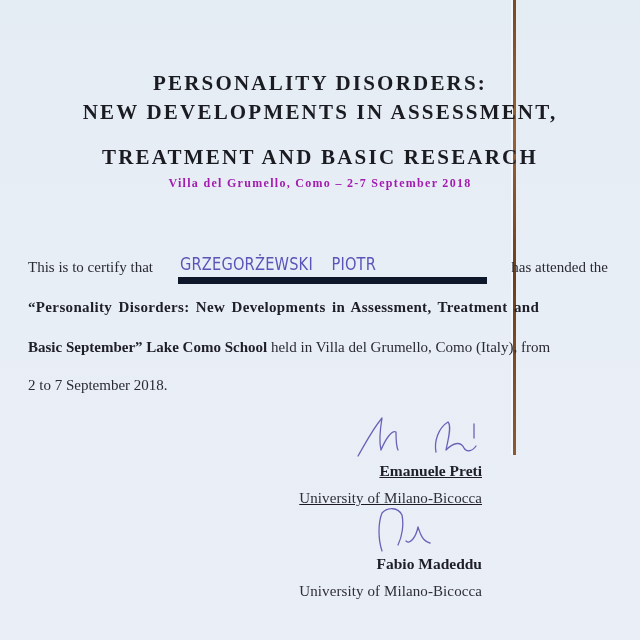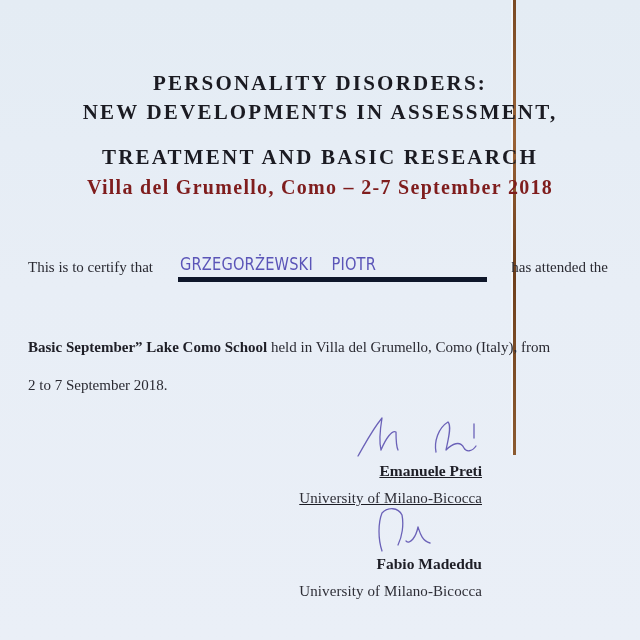--- a/index.html
+++ b/index.html
@@ -52,23 +52,23 @@
     .title.l2 { top: 99px; }
     .title.l3 { top: 111px; margin-top: 33px; }
 
     .subtitle {
       position: absolute;
       left: 0;
       width: 640px;
       top: 176px;
       text-align: center;
       font-weight: bold;
-      font-size: 20px;
+      font-size: 12px;
       letter-spacing: 1.3px;
-      color: #7f1d1d;
+      color: #a21caf;
     }
 
     .body-line {
       position: absolute;
       left: 28px;
       width: 580px;
       font-size: 15px;
       color: #2a2a32;
       white-space: nowrap;
     }
@@ -77,21 +77,21 @@
     .line3 { top: 339px; }
     .line4 { top: 377px; }
 
     .cert-prefix { position: absolute; left: 0; top: 0; }
     .name-field {
       position: absolute;
       left: 150px;
       top: -6px;
       width: 309px;
       height: 24px;
-      border-bottom: 5px solid #0f172a;
+      border-bottom: 7px solid #0f172a;
     }
     .handwritten-name {
       position: absolute;
       left: 2px;
       top: 1px;
       font-family: "DejaVu Sans", sans-serif;
       font-size: 17px;
       color: #5b55b8;
       letter-spacing: 0.2px;
       transform: scaleX(0.86);
@@ -148,20 +148,21 @@
   <div class="subtitle">Villa del Grumello, Como – 2-7 September 2018</div>
 
   <div class="body-line line1">
     <span class="cert-prefix">This is to certify that</span>
     <div class="name-field">
       <span class="handwritten-name">GRZEGORŻEWSKI PIOTR</span>
     </div>
     <span class="cert-suffix">has attended the</span>
   </div>
 
+  <div class="body-line line2">“Personality Disorders: New Developments in Assessment, Treatment and</div>
 
   <div class="body-line line3"><b>Basic September” Lake Como School</b><span> held in Villa del Grumello, Como (Italy), from</span></div>
 
   <div class="body-line line4">2 to 7 September 2018.</div>
 
   <div class="signatory sig1">
     <div class="signature">
       <svg class="sig-svg" width="130" height="48" viewBox="0 0 130 48">
         <path d="M6 44 C 12 34, 20 18, 30 6 C 28 18, 27 30, 29 38 C 34 26, 40 18, 44 20 C 44 28, 44 34, 46 38"></path>
         <path d="M84 40 C 82 30, 86 16, 96 10 C 100 14, 96 28, 94 38 C 100 32, 108 28, 112 36 C 114 40, 120 40, 124 34"></path>

